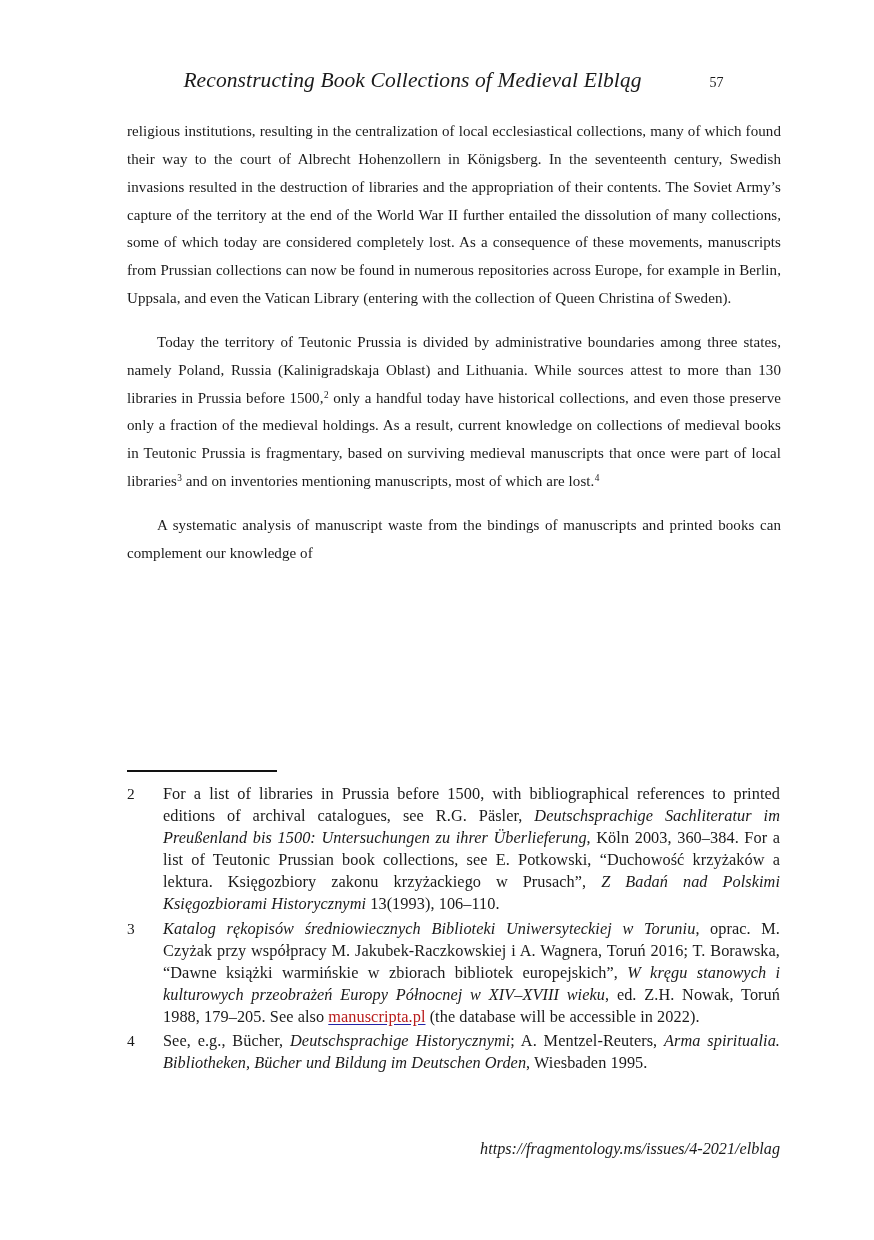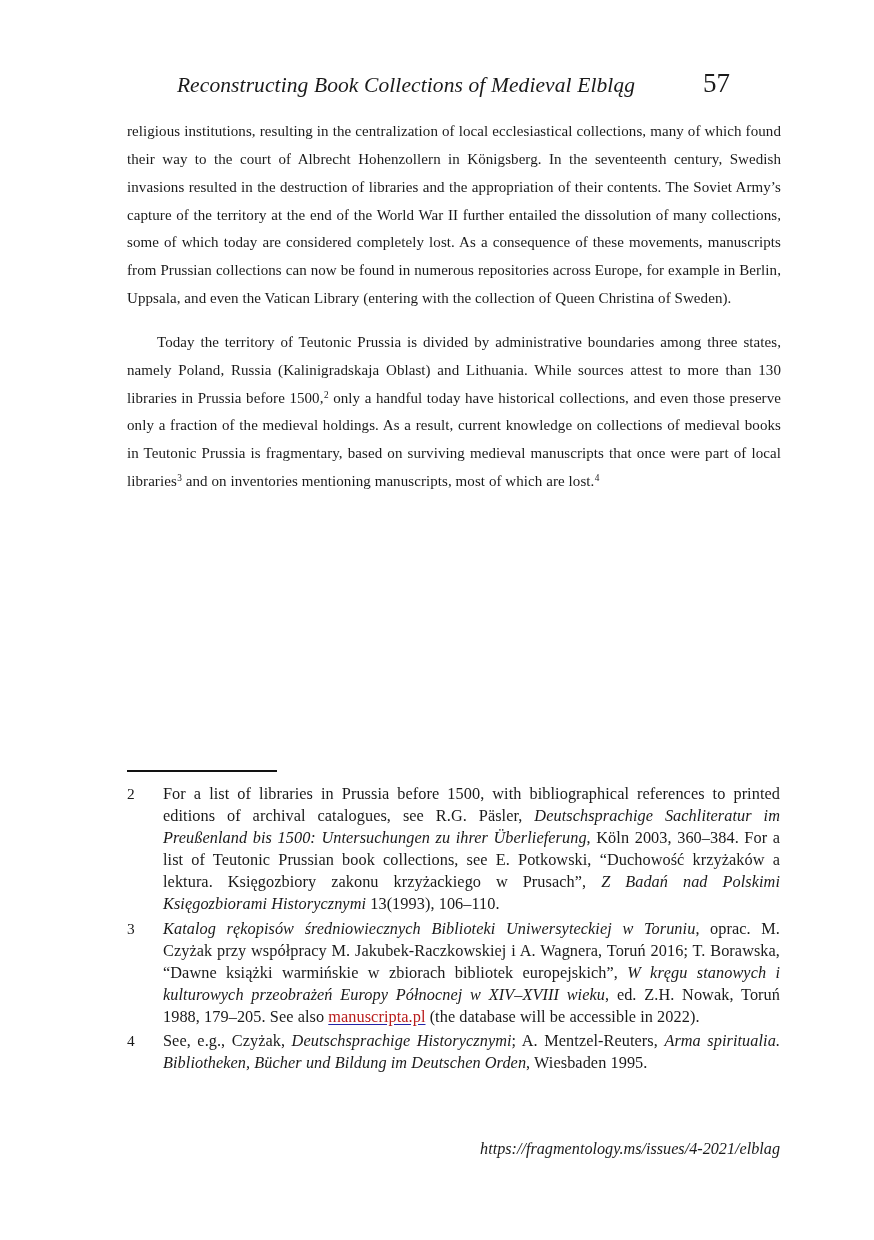--- a/index.html
+++ b/index.html
@@ -35,21 +35,21 @@
     justify-content: center;
   }
   .running-head-title {
     font-style: italic;
     font-size: 21.5px;
     letter-spacing: 0.1px;
     white-space: nowrap;
   }
   .running-head-pageno {
     font-style: normal;
-    font-size: 27px;
+    font-size: 14px;
     margin-left: 68px;
     white-space: nowrap;
   }
 
   
   .body-col {
     position: absolute;
     left: 127px;
     top: 118px;
     width: 654px;
@@ -143,37 +143,40 @@
   <div class="body-col">
 
     <p class="para">
       <span>religious institutions, resulting in the centralization of local ecclesiastical collections, many of which found their way to the court of Albrecht Hohenzollern in Königsberg. In the seventeenth century, Swedish invasions resulted in the destruction of libraries and the appropriation of their contents. The Soviet Army’s capture of the territory at the end of the World War II further entailed the dissolution of many collections, some of which today are considered completely lost. As a consequence of these movements, manuscripts from Prussian collections can now be found in numerous repositories across Europe, for example in Berlin, Uppsala, and even the Vatican Library (entering with the collection of Queen Christina of Sweden).</span>
     </p>
 
     <p class="para indent">
       <span>Today the territory of Teutonic Prussia is divided by administrative boundaries among three states, namely Poland, Russia (Kalinigradskaja Oblast) and Lithuania. While sources attest to more than 130 libraries in Prussia before 1500,</span><sup class="fn">2</sup><span> only a handful today have historical collections, and even those preserve only a fraction of the medieval holdings. As a result, current knowledge on collections of medieval books in Teutonic Prussia is fragmentary, based on surviving medieval manuscripts that once were part of local libraries</span><sup class="fn">3</sup><span> and on inventories mentioning manuscripts, most of which are lost.</span><sup class="fn">4</sup>
     </p>
 
+    <p class="para indent">
+      <span>A systematic analysis of manuscript waste from the bindings of manuscripts and printed books can complement our knowledge of</span>
+    </p>
 
   </div>
 
   <div class="footnote-rule"></div>
 
   <div class="footnotes">
 
     <div class="footnote">
       <span class="footnote-num">2</span><span>For a list of libraries in Prussia before 1500, with bibliographical references to printed editions of archival catalogues, see R.G. Päsler, </span><i>Deutschsprachige Sachliteratur im Preußenland bis 1500: Untersuchungen zu ihrer Überlieferung</i><span>, Köln 2003, 360–384. For a list of Teutonic Prussian book collections, see E. Potkowski, “Duchowość krzyżaków a lektura. Księgozbiory zakonu krzyżackiego w Prusach”, </span><i>Z Badań nad Polskimi Księgozbiorami Historycznymi</i><span> 13(1993), 106–110.</span>
     </div>
 
     <div class="footnote">
       <span class="footnote-num">3</span><i>Katalog rękopisów średniowiecznych Biblioteki Uniwersyteckiej w Toruniu</i><span>, oprac. M. Czyżak przy współpracy M. Jakubek-Raczkowskiej i A. Wagnera, Toruń 2016; T. Borawska, “Dawne książki warmińskie w zbiorach bibliotek europejskich”, </span><i>W kręgu stanowych i kulturowych przeobrażeń Europy Północnej w XIV–XVIII wieku</i><span>, ed. Z.H. Nowak, Toruń 1988, 179–205. See also </span><a class="weblink" href="#">manuscripta.pl</a><span> (the database will be accessible in 2022).</span>
     </div>
 
     <div class="footnote">
-      <span class="footnote-num">4</span><span>See, e.g., Czyżak, </span><i>Deutschsprachige Historycznymi</i><span>; A. Mentzel-Reuters, </span><i>Arma spiritualia. Bibliotheken, Bücher und Bildung im Deutschen Orden</i><span>, Wiesbaden 1995.</span>
+      <span class="footnote-num">4</span><span>See, e.g., Bücher, </span><i>Deutschsprachige Historycznymi</i><span>; A. Mentzel-Reuters, </span><i>Arma spiritualia. Bibliotheken, Bücher und Bildung im Deutschen Orden</i><span>, Wiesbaden 1995.</span>
     </div>
 
   </div>
 
   <div class="footer">
     <span>https://fragmentology.ms/issues/4-2021/elblag</span>
   </div>
 
 </div>
 

